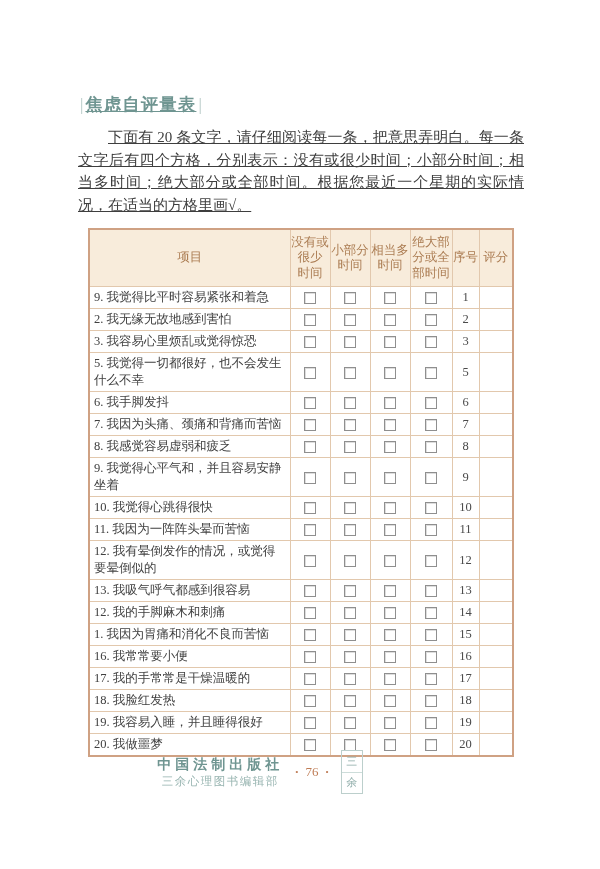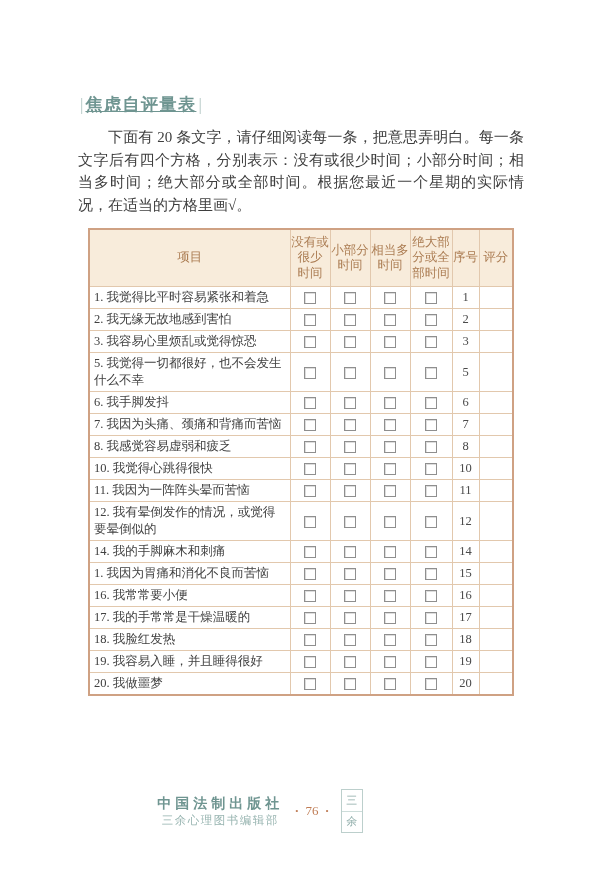--- a/index.html
+++ b/index.html
@@ -16,21 +16,21 @@
     font-size:17px;font-weight:bold;color:#6f9591;letter-spacing:1.5px;
     white-space:nowrap;
     text-decoration:underline;
   }
   .title .bar{color:#b3c7c4;font-weight:normal;letter-spacing:0;padding:0 2px;}
 
   
   .intro{
     position:absolute;left:78px;top:126px;width:446px;
     margin:0;font-size:15px;line-height:22.5px;color:#3e3e3e;
-    text-align:justify;text-indent:2em;
+    text-align:justify;text-indent:2em;text-decoration:underline;
   }
 
   
   .table-wrap{position:absolute;left:88px;top:228px;}
   table{
     border-collapse:collapse;table-layout:fixed;width:424px;
     border:2px solid #cfa183;
   }
   th,td{border:1px solid #e2c8ad;overflow:hidden;}
   th{
@@ -45,21 +45,21 @@
   td.score{background:#ffffff;}
   .cb{
     display:inline-block;width:10px;height:10px;
     border:1px solid #8f8f8f;background:#ffffff;
     box-shadow:inset 1px 1px 0 rgba(120,120,120,.25);
     vertical-align:middle;
   }
 
   
   .footer{
-    position:absolute;left:0;top:789px;width:520px;
+    position:absolute;left:0;top:750px;width:520px;
     display:flex;justify-content:center;align-items:center;gap:12px;
   }
   .pub{display:flex;flex-direction:column;align-items:center;line-height:1.25;}
   .pub-name{font-size:14px;font-weight:bold;color:#6f9591;letter-spacing:4px;white-space:nowrap;}
   .pub-dept{font-size:11.5px;color:#97b4b0;letter-spacing:1.5px;white-space:nowrap;}
   .pageno{
     display:flex;align-items:center;gap:7px;
     color:#bf7c55;font-size:13px;white-space:nowrap;
   }
   .pageno .dot{font-size:9px;color:#bf7c55;}
@@ -105,21 +105,21 @@
 时间</th>
           <th>绝大部
 分或全
 部时间</th>
           <th>序号</th>
           <th>评分</th>
         </tr>
       </thead>
       <tbody id="table-body">
     <tr>
-      <td class="item">1. 我觉得比平时容易紧张和着急</td>
+      <td class="item">9. 我觉得比平时容易紧张和着急</td>
       <td class="center"><span class="cb"></span></td>
       <td class="center"><span class="cb"></span></td>
       <td class="center"><span class="cb"></span></td>
       <td class="center"><span class="cb"></span></td>
       <td class="no">1</td>
       <td class="score"></td>
     </tr>
 
     <tr>
       <td class="item">2. 我无缘无故地感到害怕</td>
@@ -175,20 +175,29 @@
     <tr>
       <td class="item">8. 我感觉容易虚弱和疲乏</td>
       <td class="center"><span class="cb"></span></td>
       <td class="center"><span class="cb"></span></td>
       <td class="center"><span class="cb"></span></td>
       <td class="center"><span class="cb"></span></td>
       <td class="no">8</td>
       <td class="score"></td>
     </tr>
 
+    <tr>
+      <td class="item">9. 我觉得心平气和，并且容易安静坐着</td>
+      <td class="center"><span class="cb"></span></td>
+      <td class="center"><span class="cb"></span></td>
+      <td class="center"><span class="cb"></span></td>
+      <td class="center"><span class="cb"></span></td>
+      <td class="no">9</td>
+      <td class="score"></td>
+    </tr>
 
     <tr>
       <td class="item">10. 我觉得心跳得很快</td>
       <td class="center"><span class="cb"></span></td>
       <td class="center"><span class="cb"></span></td>
       <td class="center"><span class="cb"></span></td>
       <td class="center"><span class="cb"></span></td>
       <td class="no">10</td>
       <td class="score"></td>
     </tr>
@@ -206,23 +215,32 @@
     <tr>
       <td class="item">12. 我有晕倒发作的情况，或觉得要晕倒似的</td>
       <td class="center"><span class="cb"></span></td>
       <td class="center"><span class="cb"></span></td>
       <td class="center"><span class="cb"></span></td>
       <td class="center"><span class="cb"></span></td>
       <td class="no">12</td>
       <td class="score"></td>
     </tr>
 
-
-    <tr>
-      <td class="item">14. 我的手脚麻木和刺痛</td>
+    <tr>
+      <td class="item">13. 我吸气呼气都感到很容易</td>
+      <td class="center"><span class="cb"></span></td>
+      <td class="center"><span class="cb"></span></td>
+      <td class="center"><span class="cb"></span></td>
+      <td class="center"><span class="cb"></span></td>
+      <td class="no">13</td>
+      <td class="score"></td>
+    </tr>
+
+    <tr>
+      <td class="item">12. 我的手脚麻木和刺痛</td>
       <td class="center"><span class="cb"></span></td>
       <td class="center"><span class="cb"></span></td>
       <td class="center"><span class="cb"></span></td>
       <td class="center"><span class="cb"></span></td>
       <td class="no">14</td>
       <td class="score"></td>
     </tr>
 
     <tr>
       <td class="item">1. 我因为胃痛和消化不良而苦恼</td>

